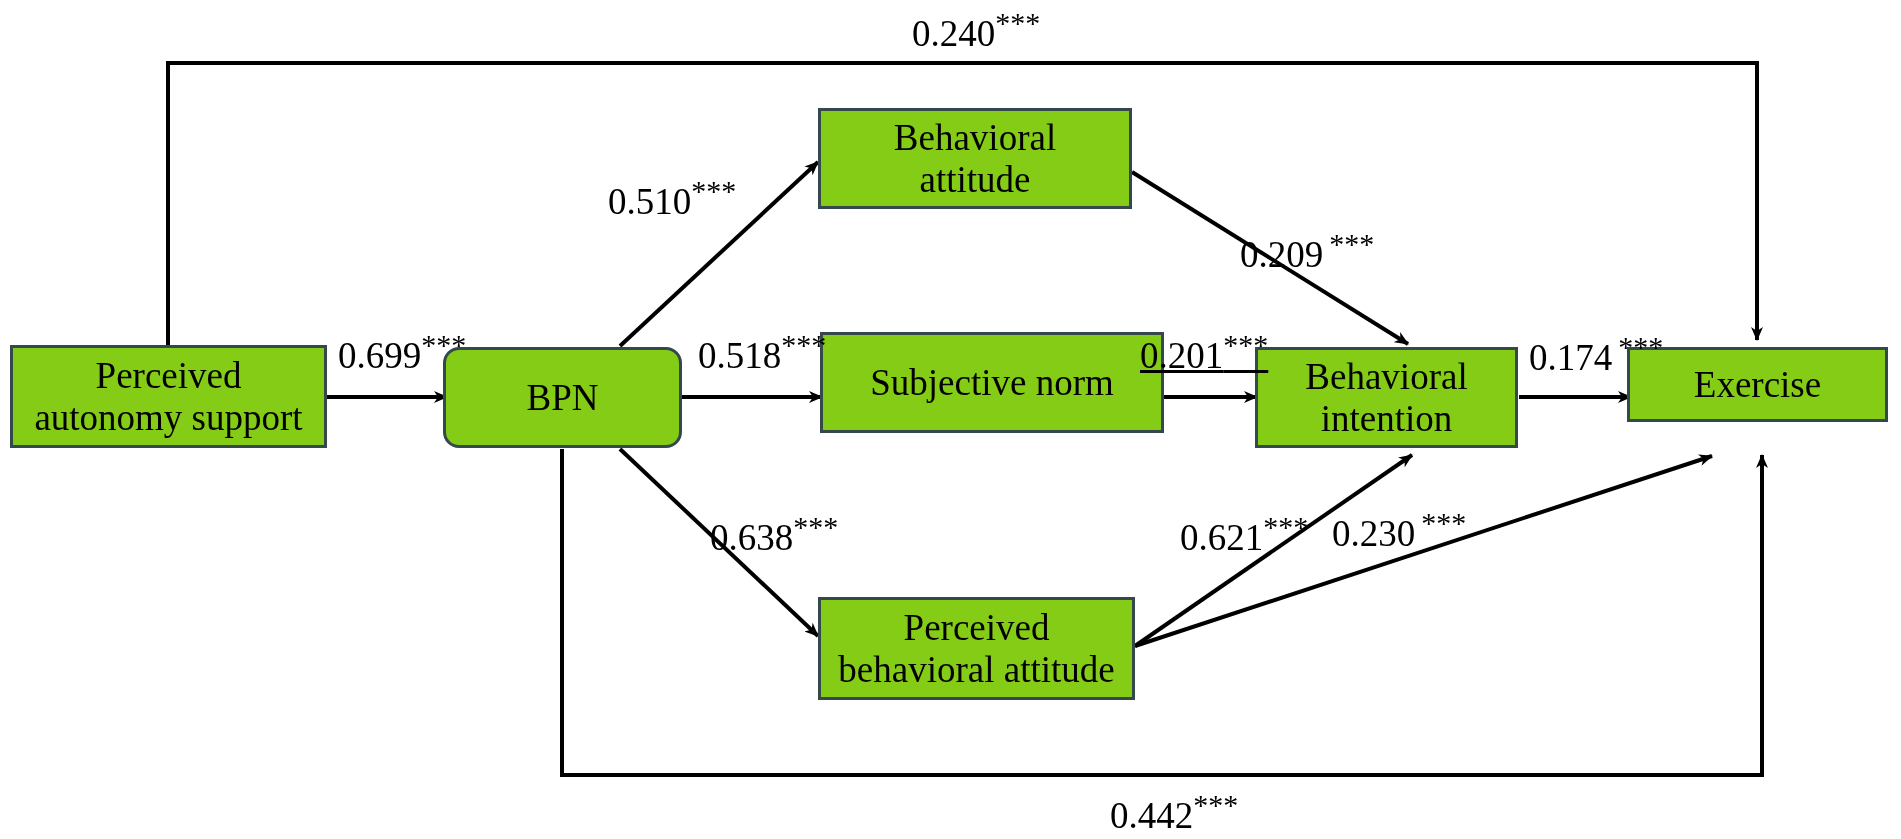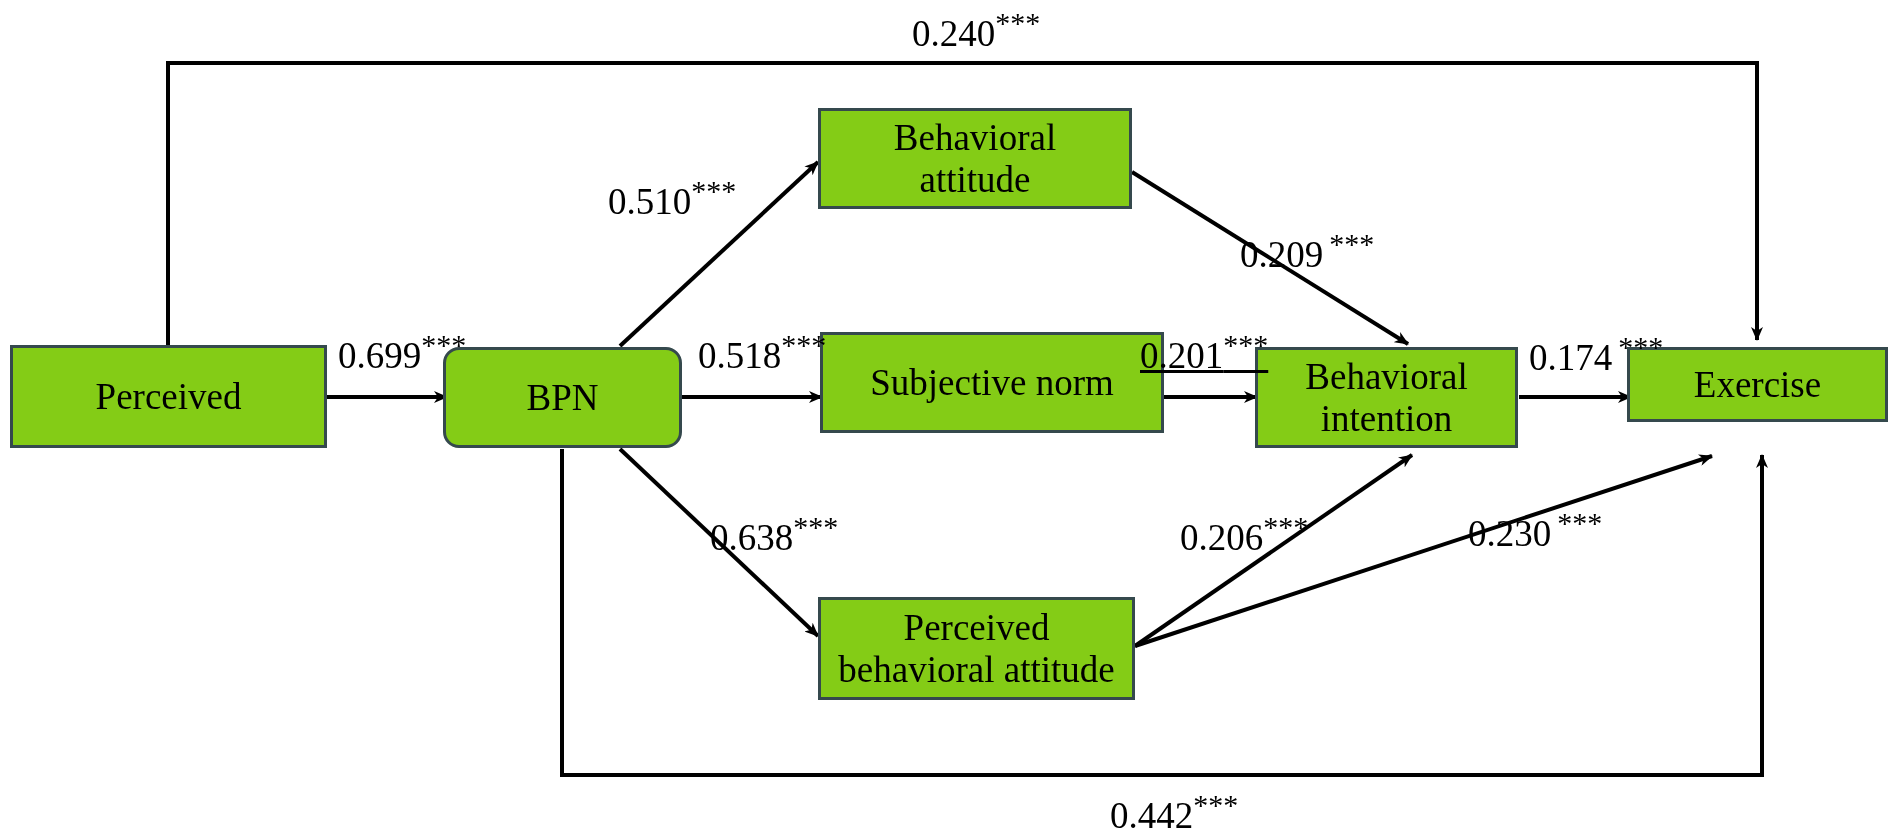--- a/index.html
+++ b/index.html
@@ -91,20 +91,21 @@
 
     <line x1="1135" y1="646" x2="1412" y2="455" stroke="#000000" stroke-width="4" marker-end="url(#arrowhead)"></line>
 
     <line x1="1135" y1="646" x2="1712" y2="456" stroke="#000000" stroke-width="4" marker-end="url(#arrowhead)"></line>
 
     <line x1="1519" y1="397" x2="1631" y2="397" stroke="#000000" stroke-width="4" marker-end="url(#arrowhead)"></line>
   </svg>
 
   <div class="node-box" style="left:10px; top:345px; width:317px; height:103px;">
     <span>Perceived</span>
+    <span>autonomy support</span>
   </div>
 
   <div class="node-box" style="left:443px; top:347px; width:239px; height:101px;border-radius:16px;">
     <span>BPN</span>
   </div>
 
   <div class="node-box" style="left:818px; top:108px; width:314px; height:101px;">
     <span>Behavioral</span>
     <span>attitude</span>
   </div>
@@ -153,24 +154,24 @@
 
   <div class="edge-label inline-stars" style="left:1240px; top:185px;margin-top:44px;">
     <span>0.209</span><span class="stars">***</span>
   </div>
 
   <div class="edge-label" style="left:1140px; top:330px;text-decoration:underline;">
     <span>0.201</span><span class="stars">***</span>
   </div>
 
   <div class="edge-label" style="left:1180px; top:512px;">
-    <span>0.206</span><span class="stars">***</span>
+    <span>0.621</span><span class="stars">***</span>
   </div>
 
-  <div class="edge-label inline-stars" style="left:1468px; top:508px;">
+  <div class="edge-label inline-stars" style="left:1332px; top:508px;">
     <span>0.230</span><span class="stars">***</span>
   </div>
 
   <div class="edge-label inline-stars" style="left:1529px; top:332px;">
     <span>0.174</span><span class="stars">***</span>
   </div>
 
 </div>
 
 </body></html>

